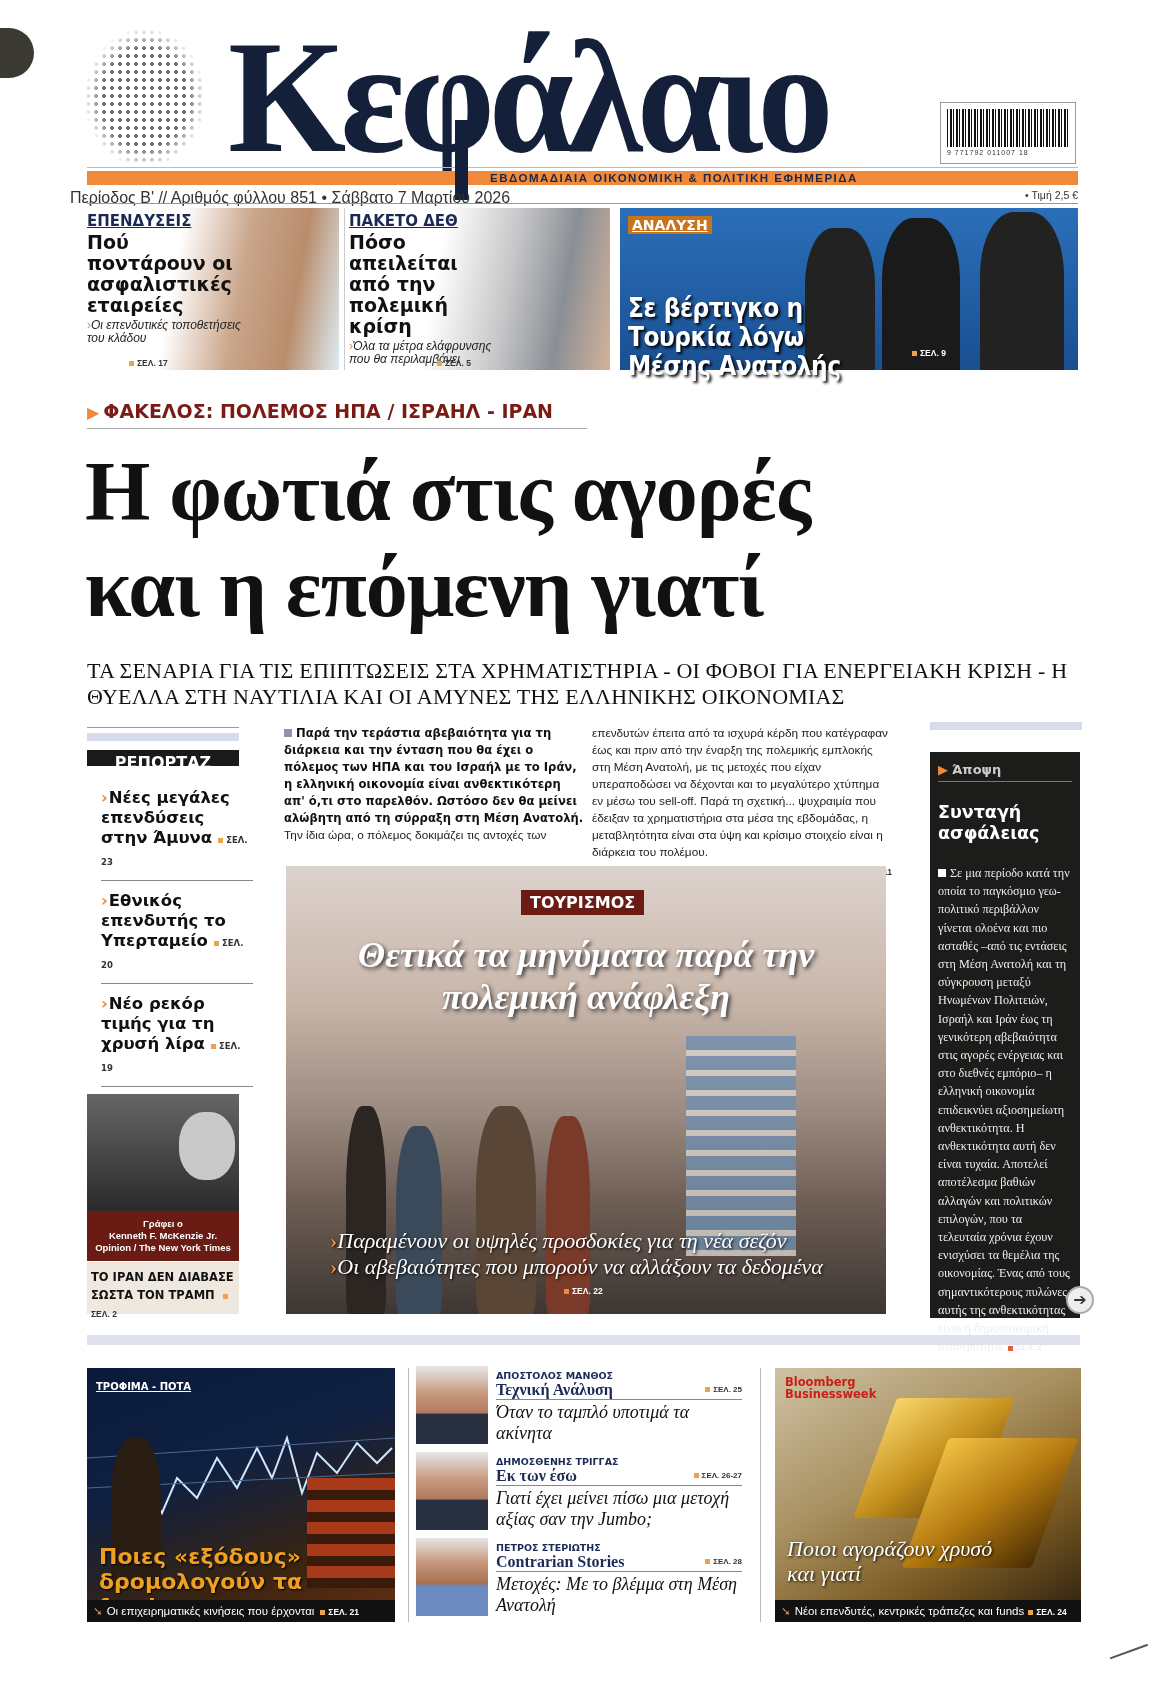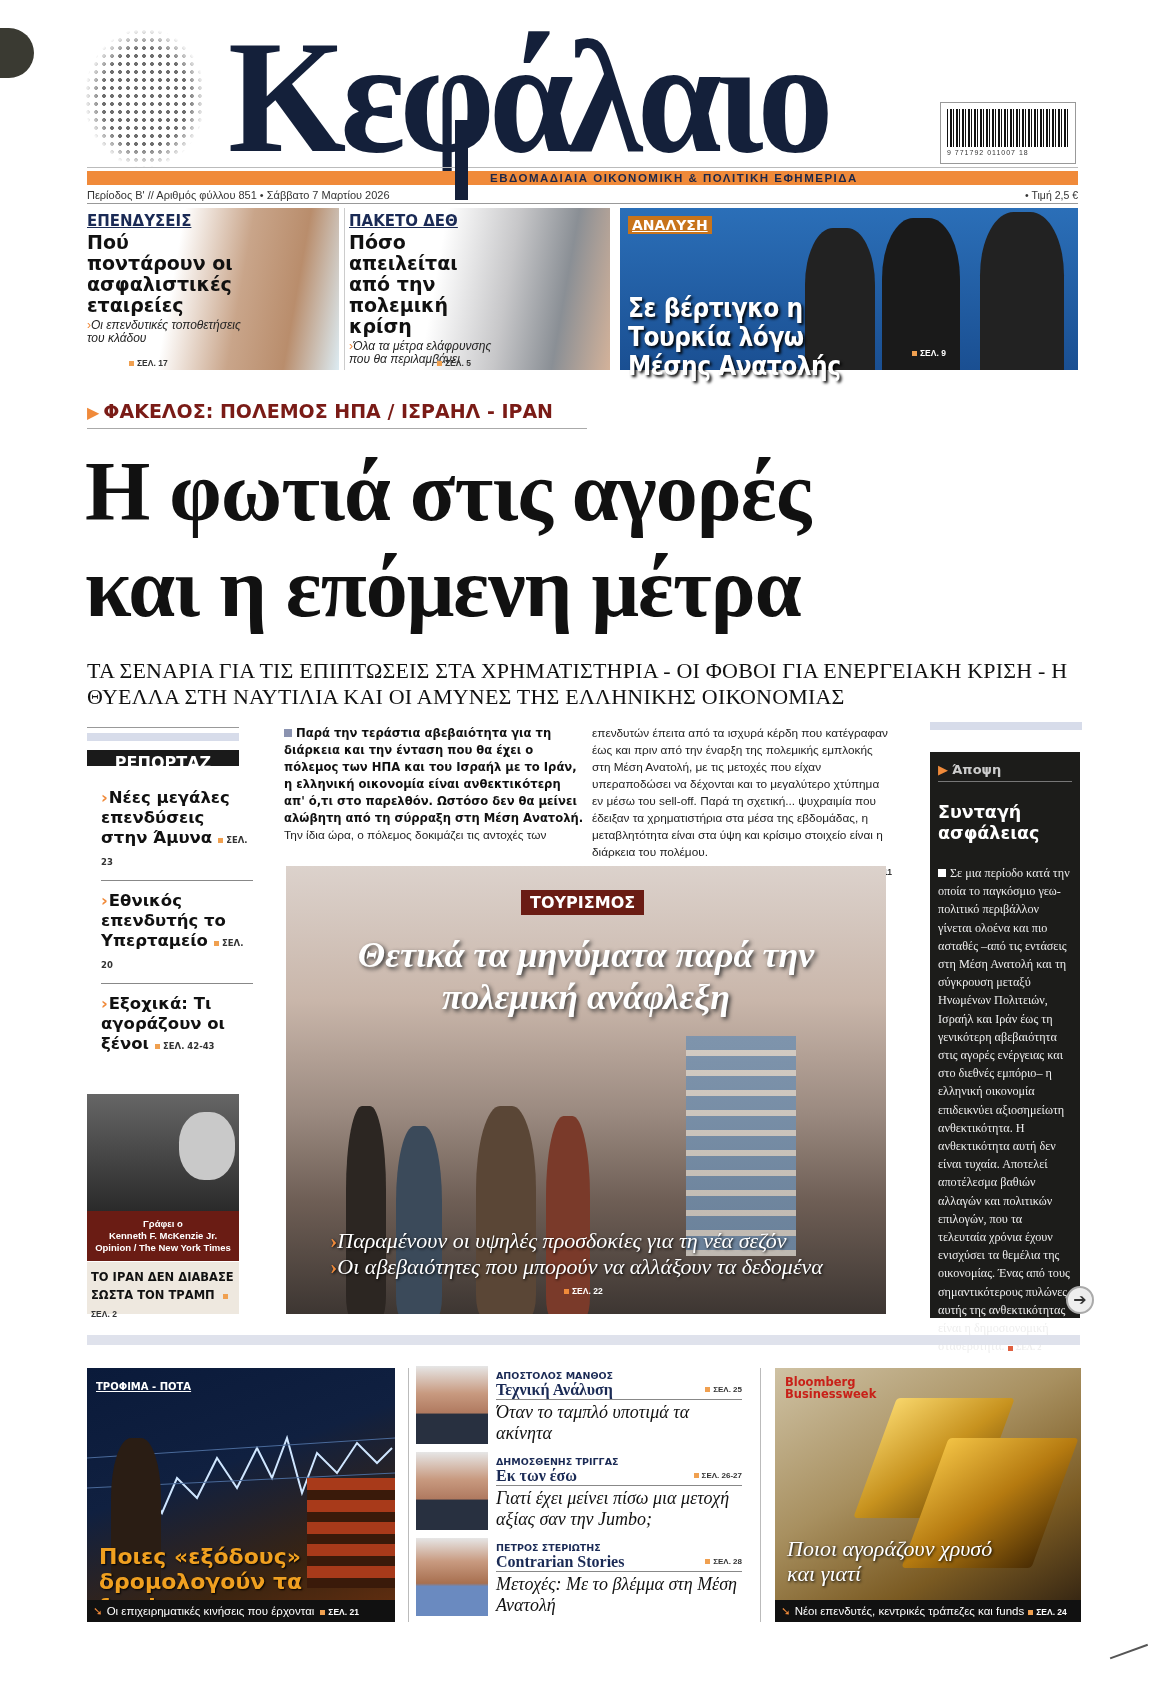--- a/index.html
+++ b/index.html
@@ -10,21 +10,21 @@
 .globe{left:84px;top:28px;width:122px;height:140px;border-radius:50%;background:radial-gradient(circle,#555 1.6px,transparent 2.2px) 0 0/8px 8px;opacity:.85;-webkit-mask:radial-gradient(ellipse 50% 50% at 50% 50%,#000 70%,transparent 100%);mask:radial-gradient(ellipse 50% 50% at 50% 50%,#000 70%,transparent 100%)}
 .logo{left:228px;top:22px;font-family:"Liberation Serif",serif;font-weight:bold;font-size:160px;line-height:150px;color:#14203a;letter-spacing:-6px;transform:scaleX(.95);transform-origin:left}
 .barcode{left:940px;top:102px;width:136px;height:62px;border:1px solid #999;padding:6px;background:#fff}
 .barcode .bars{height:38px;background:repeating-linear-gradient(90deg,#111 0 1px,#fff 1px 3px,#111 3px 5px,#fff 5px 6px)}
 .barcode .digits{font-size:7px;letter-spacing:1px;color:#333;margin-top:2px}
 .orange-left{left:87px;top:171px;width:368px;height:14px;background:#f08a3a}
 .orange-right{left:468px;top:171px;width:610px;height:14px;background:#f08a3a}
 .tagline{left:490px;top:171px;font-size:11.5px;font-weight:bold;color:#1e2748;letter-spacing:1.5px;line-height:14px}
 .stem{left:455px;top:120px;width:13px;height:80px;background:#14203a}
 .rule-top{left:87px;top:167px;width:991px;height:1px;background:#bbb}
-.meta-line{left:87px;top:189px;font-size:11px;color:#333}
+.meta-line{left:70px;top:189px;font-size:16px;color:#333}
 .price{right:74px;top:189px;font-size:10.5px;color:#333}
 .rule-meta{left:87px;top:203px;width:991px;height:1px;background:#999}
 
 .teaser{top:208px;height:162px}
 .t1{left:87px;width:252px;background:linear-gradient(100deg,#fff 35%,#c9a58a 60%,#b98d6c 80%,#dcebf2 100%)}
 .t2{left:344px;width:266px;background:linear-gradient(100deg,#fff 35%,#c7c7c9 60%,#8a8f95 80%,#d3b29a 100%);border-left:1px solid #ccc}
 .t3{left:620px;width:458px;background:linear-gradient(180deg,#2b6fb8,#1a4f92)}
 .kicker-u{font-family:"DejaVu Sans",sans-serif;font-weight:bold;font-size:15px;color:#1a2a55;text-decoration:underline;margin-bottom:2px}
 .teaser-head{font-family:"DejaVu Sans",sans-serif;font-weight:bold;font-size:19px;line-height:21px;color:#111}
 .teaser-sub{font-size:12px;font-style:italic;line-height:13px;color:#222;margin-top:3px}
@@ -151,30 +151,31 @@
   <div class="abs fig" style="left:360px;top:4px;width:84px;height:158px"></div>
   <div class="abs analysi">ΑΝΑΛΥΣΗ</div>
   <div class="abs t3-head" style="width:260px">Σε βέρτιγκο η Τουρκία λόγω Μέσης Ανατολής</div>
   <div class="abs sel" style="left:292px;top:140px;color:#fff">ΣΕΛ. 9</div>
 </div>
 
 <div class="abs folder"><span class="tri">▶</span><span>ΦΑΚΕΛΟΣ: ΠΟΛΕΜΟΣ ΗΠΑ / ΙΣΡΑΗΛ - ΙΡΑΝ</span></div>
 <div class="abs rule-folder"></div>
 <div class="abs headline">
   <div>Η φωτιά στις αγορές</div>
-  <div>και η επόμενη μέτρα</div>
+  <div>και η επόμενη γιατί</div>
 </div>
 <div class="abs subhead">ΤΑ ΣΕΝΑΡΙΑ ΓΙΑ ΤΙΣ ΕΠΙΠΤΩΣΕΙΣ ΣΤΑ ΧΡΗΜΑΤΙΣΤΗΡΙΑ - ΟΙ ΦΟΒΟΙ ΓΙΑ ΕΝΕΡΓΕΙΑΚΗ ΚΡΙΣΗ - Η ΘΥΕΛΛΑ ΣΤΗ ΝΑΥΤΙΛΙΑ ΚΑΙ ΟΙ ΑΜΥΝΕΣ ΤΗΣ ΕΛΛΗΝΙΚΗΣ ΟΙΚΟΝΟΜΙΑΣ</div>
 
 <div class="abs rule-rep"></div>
 <div class="abs rep-strip"></div>
 <div class="abs rep-box">ΡΕΠΟΡΤΑΖ</div>
 <div class="abs rep-list">
   <div class="rep-item"><span class="arr">›</span><span>Νέες μεγάλες επενδύσεις στην Άμυνα</span><span class="sel">ΣΕΛ. 23</span></div>
   <div class="rep-item"><span class="arr">›</span><span>Εθνικός επενδυτής το Υπερταμείο</span><span class="sel">ΣΕΛ. 20</span></div>
+  <div class="rep-item"><span class="arr">›</span><span>Νέο ρεκόρ τιμής για τη χρυσή λίρα</span><span class="sel">ΣΕΛ. 19</span></div>
   <div class="rep-item"><span class="arr">›</span><span>Εξοχικά: Τι αγοράζουν οι ξένοι</span><span class="sel">ΣΕΛ. 42-43</span></div>
 </div>
 
 <div class="abs trump">
   <div class="abs trump-face"></div>
 </div>
 <div class="abs trump-caption">
   <div>Γράφει ο</div>
   <div>Kenneth F. McKenzie Jr.</div>
   <div>Opinion / The New York Times</div>

